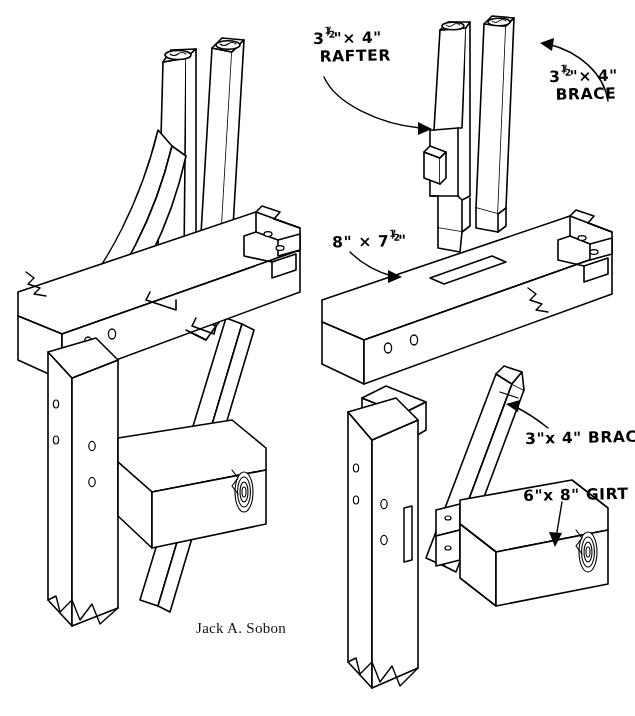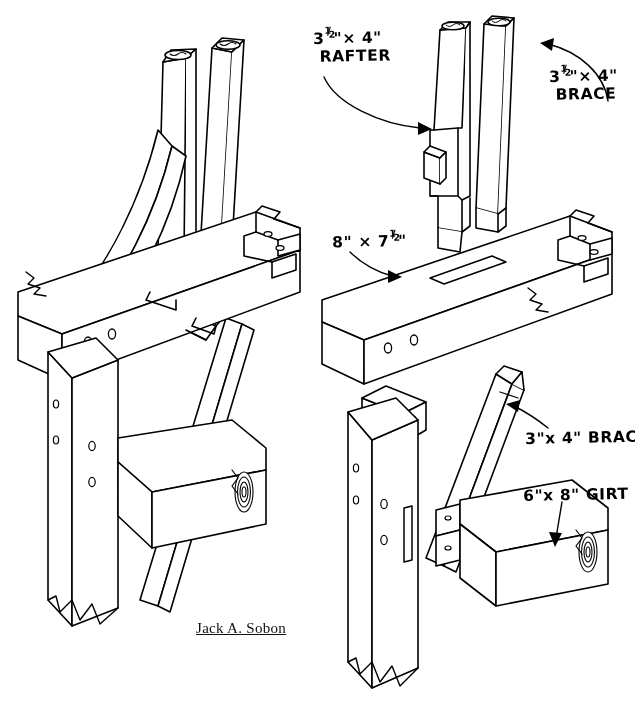--- a/index.html
+++ b/index.html
@@ -12,21 +12,21 @@
   .hand{font-family:"DejaVu Sans",sans-serif;font-weight:700;
         font-size:15.5px;letter-spacing:.6px;line-height:1.22;
         transform:rotate(-1.2deg);transform-origin:left top;}
   .hand .l2{display:block;margin-left:6px;}
   .frac{display:inline-block;position:relative;width:9px;height:1em;
         vertical-align:baseline;}
   .frac .n{position:absolute;left:0;top:-.34em;font-size:9.5px;}
   .frac .b{position:absolute;left:2.5px;top:-.30em;font-size:11px;}
   .frac .d{position:absolute;left:4.2px;top:.14em;font-size:9.5px;}
   .sig{font-family:"Liberation Serif",serif;font-size:15px;
-       color:#111;letter-spacing:.3px;text-decoration:underline;}
+       color:#111;letter-spacing:.3px;}
 </style>
 </head>
 <body>
 
 <div id="stage">
 
 <svg width="635" height="716" viewBox="0 0 635 716">
   <g fill="none" stroke="#000" stroke-width="1.6" stroke-linejoin="round" stroke-linecap="round">
 
   <g>

